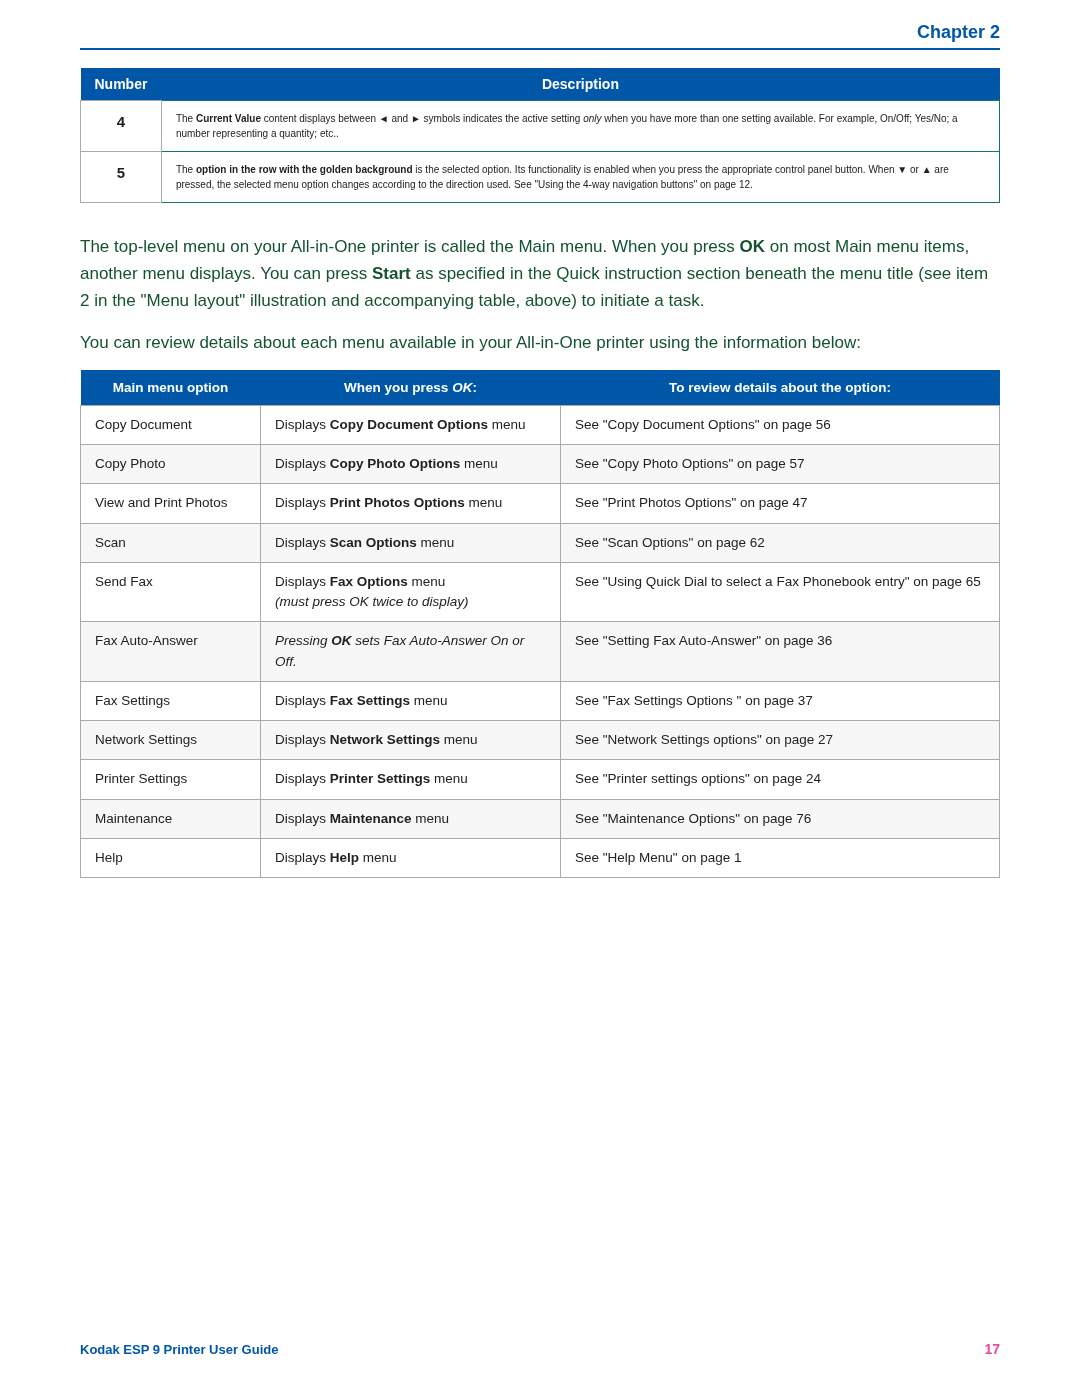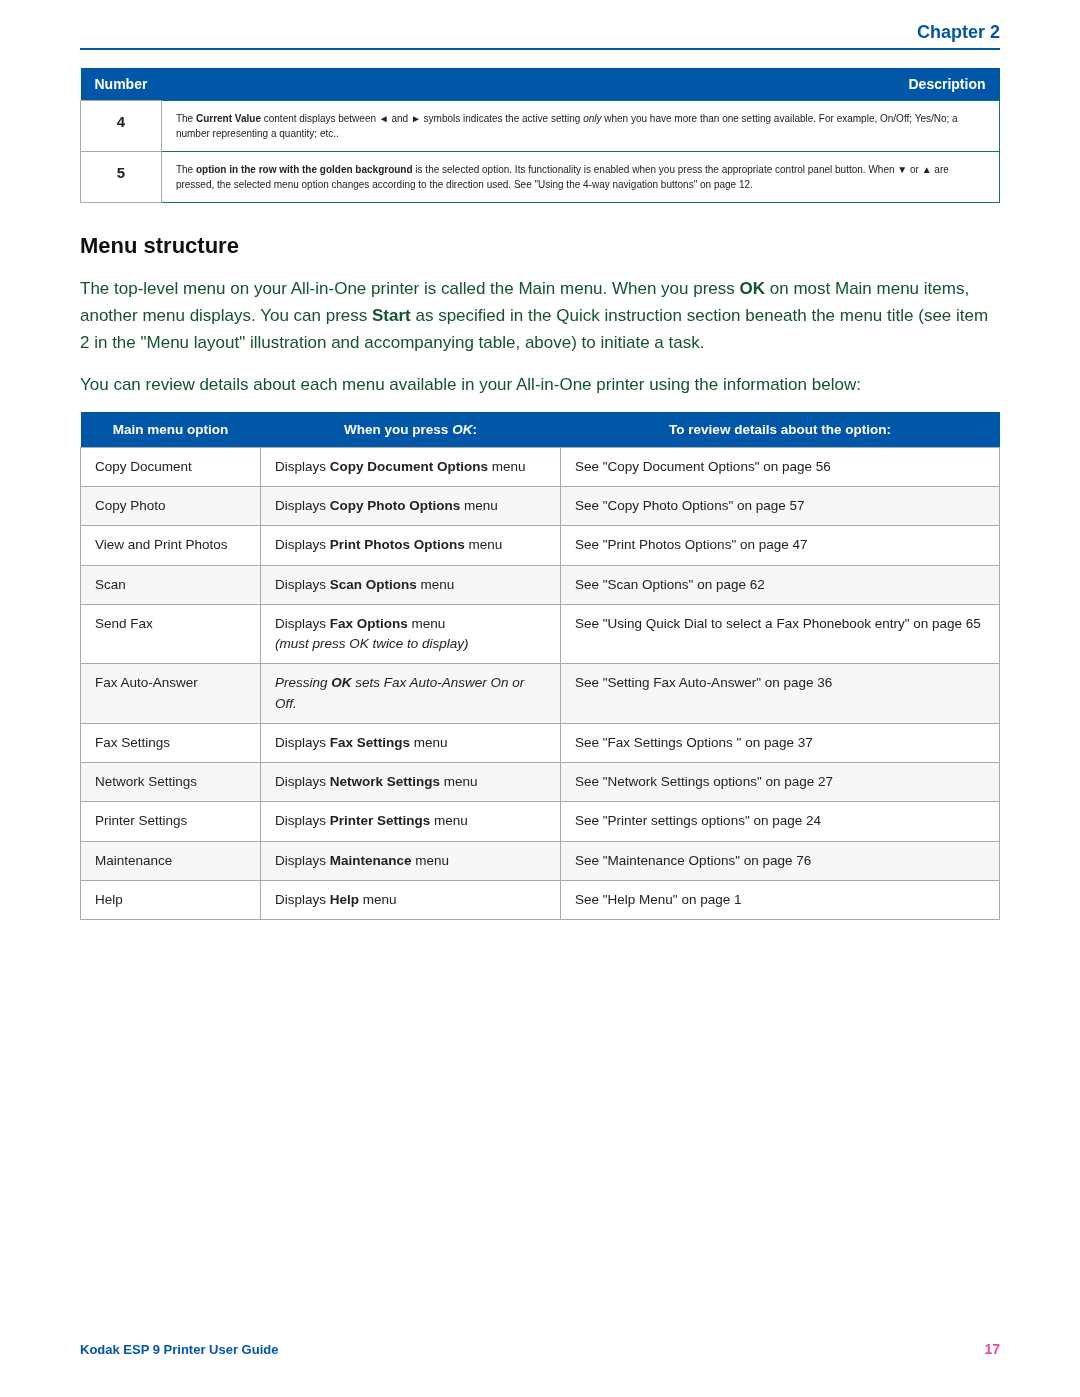--- a/index.html
+++ b/index.html
@@ -45,21 +45,21 @@
       width: 100%;
       border-collapse: collapse;
       margin-top: 20px;
       margin-bottom: 30px;
     }
     .number-table th {
       background: #0057a8;
       color: #fff;
       font-weight: bold;
       padding: 8px 14px;
-      text-align: right;
+      text-align: center;
       font-size: 14px;
     }
     .number-table th.num-col {
       width: 80px;
       text-align: center;
     }
     .number-table td {
       padding: 10px 14px;
       border: 1px solid #0f766e;
       vertical-align: top;
@@ -173,21 +173,20 @@
       </tr>
       <tr>
         <td class="num-cell">5</td>
         <td>
           The <span class="bold">option in the row with the golden background</span> is the selected option. Its functionality is enabled when you press the appropriate control panel button. When ▼ or ▲ are pressed, the selected menu option changes according to the direction used. See "Using the 4-way navigation buttons" on page 12.
         </td>
       </tr>
     </tbody>
   </table>
 
-  <h2 class="section-title">Menu structure</h2>
 
   <p class="body-text">
     The top-level menu on your All-in-One printer is called the Main menu. When you press <span class="bold">OK</span> on most Main menu items, another menu displays. You can press <span class="bold">Start</span> as specified in the Quick instruction section beneath the menu title (see item 2 in the "Menu layout" illustration and accompanying table, above) to initiate a task.
   </p>
 
   <p class="body-text">You can review details about each menu available in your All-in-One printer using the information below:</p>
 
   <table class="menu-table">
     <thead>
       <tr>

